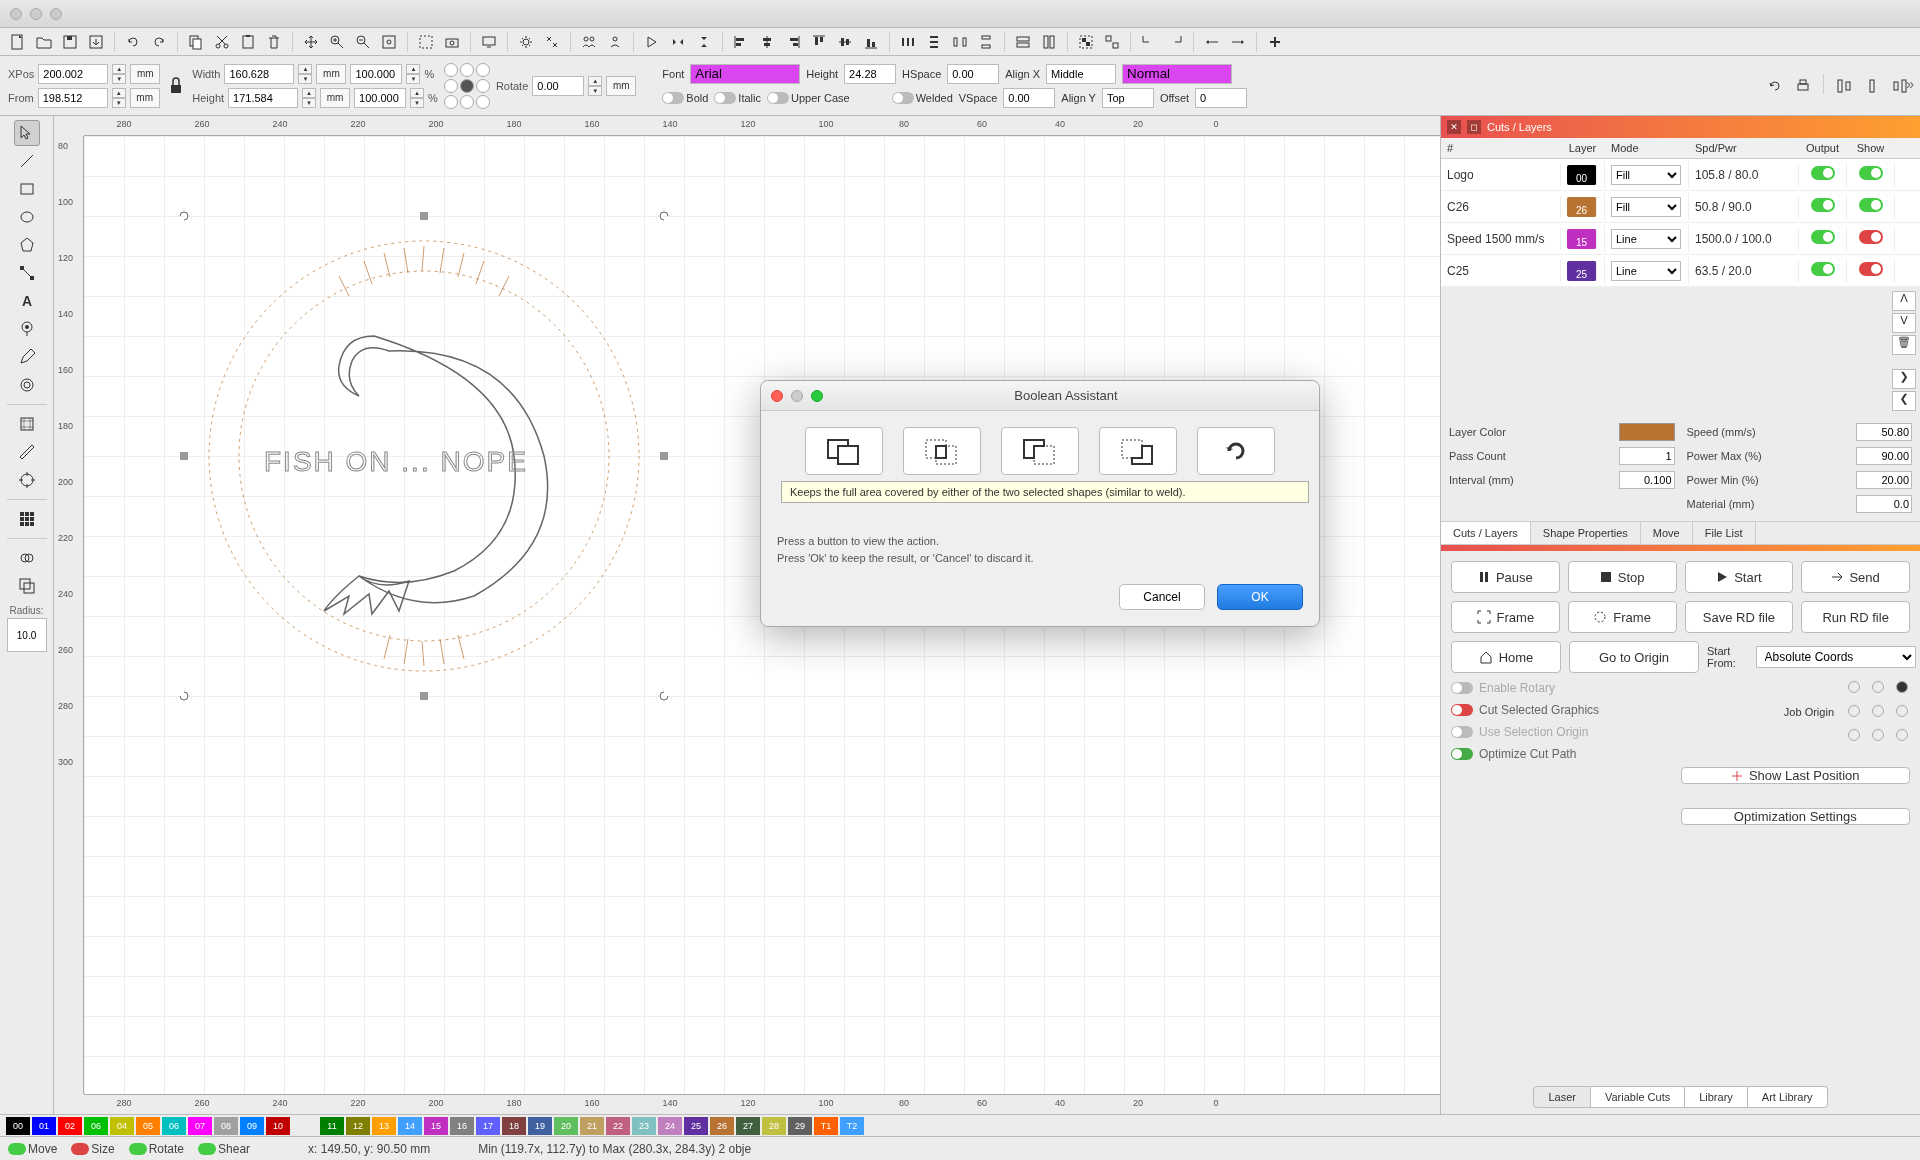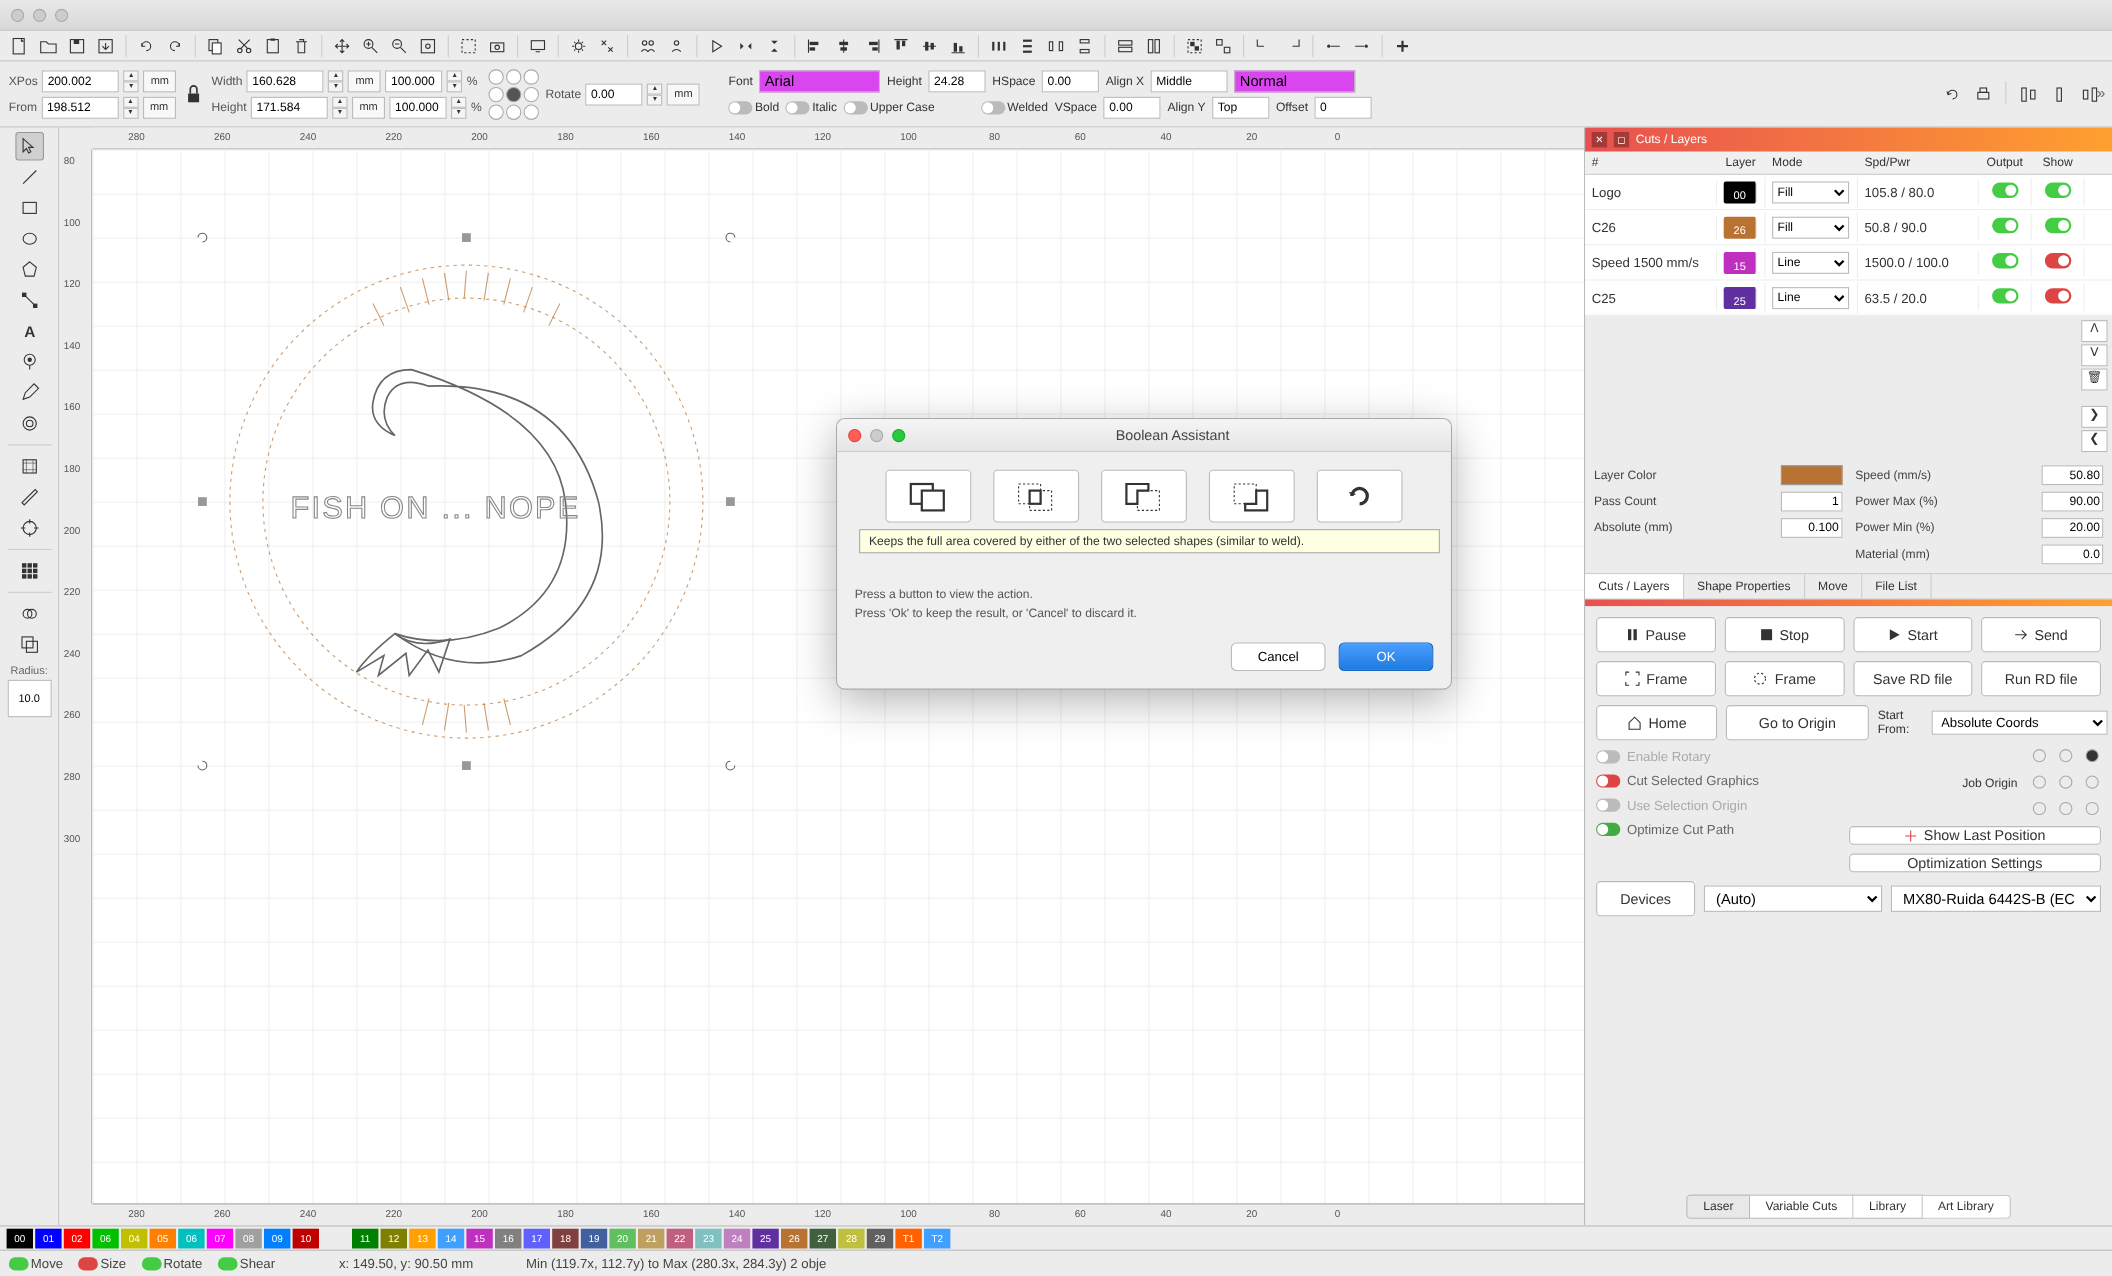--- a/index.html
+++ b/index.html
@@ -886,21 +886,21 @@
         </div>
       <div class="lprow">
           <label>Pass Count</label>
           <input class="lpnuminput" value="1" style="">
         </div>
       <div class="lprow">
           <label>Power Max (%)</label>
           <input class="lpnuminput" value="90.00" style="">
         </div>
       <div class="lprow">
-          <label>Absolute (mm)</label>
+          <label>Interval (mm)</label>
           <input class="lpnuminput" value="0.100" style="">
         </div>
       <div class="lprow">
           <label>Power Min (%)</label>
           <input class="lpnuminput" value="20.00" style="">
         </div>
       <div class="lprow"></div>
       <div class="lprow">
           <label>Material (mm)</label>
           <input class="lpnuminput" value="0.0" style="">
@@ -991,21 +991,21 @@
             </div>
           <div class="checkrow disabled">
               <span class="togsw"></span>
               <span>Use Selection Origin</span>
             </div>
           <div class="checkrow">
               <span class="togsw on"></span>
               <span>Optimize Cut Path</span>
             </div>
         </div>
-        <div style="flex:1;display:flex;flex-direction:column;gap:8px;">
+        <div style="flex:1;display:flex;flex-direction:column;gap:24px;">
           <div class="joborigin">
             <label>Job Origin</label>
             <div class="jo-grid">
               <div></div>
                 <div></div>
                 <div class="sel"></div>
                 <div></div>
                 <div></div>
                 <div></div>
                 <div></div>
@@ -1016,27 +1016,20 @@
           <div class="bigbtn">
               <svg width="12" height="12">
                 <path d="M6 1 L6 11 M1 6 L11 6" stroke="#d44"></path>
               </svg>
               <span>Show Last Position</span>
             </div>
           <div class="bigbtn">
               <span>Optimization Settings</span>
             </div>
         </div>
-      </div>
-      <div class="deviceblk">
-        <div class="bigbtn" style="flex:0 0 90px">
-            <span>Devices</span>
-          </div>
-        <select class="devsel"><option>(Auto)</option></select>
-        <select class="devsel"><option>MX80-Ruida 6442S-B (EC</option></select>
       </div>
     </div>
 
     <div style="flex:1"></div>
     <div class="bottomtabs">
       <div class="active">Laser</div>
       <div>Variable Cuts</div>
       <div>Library</div>
       <div>Art Library</div>
     </div>

